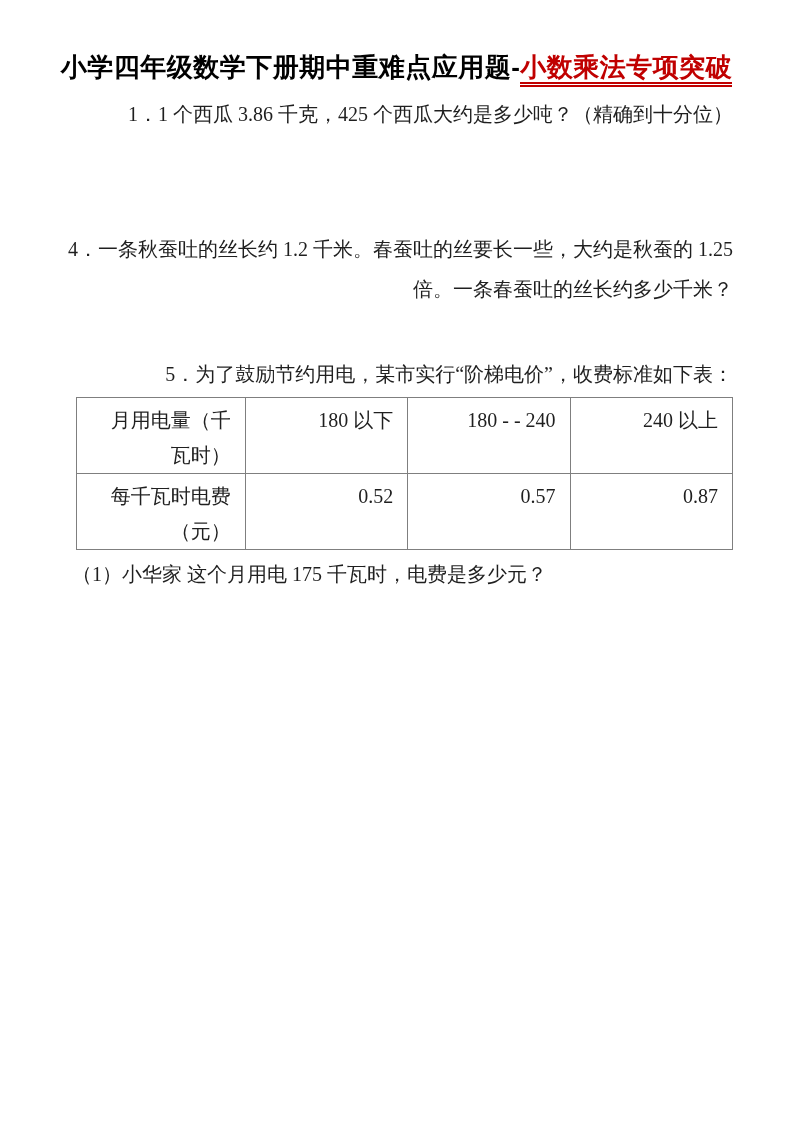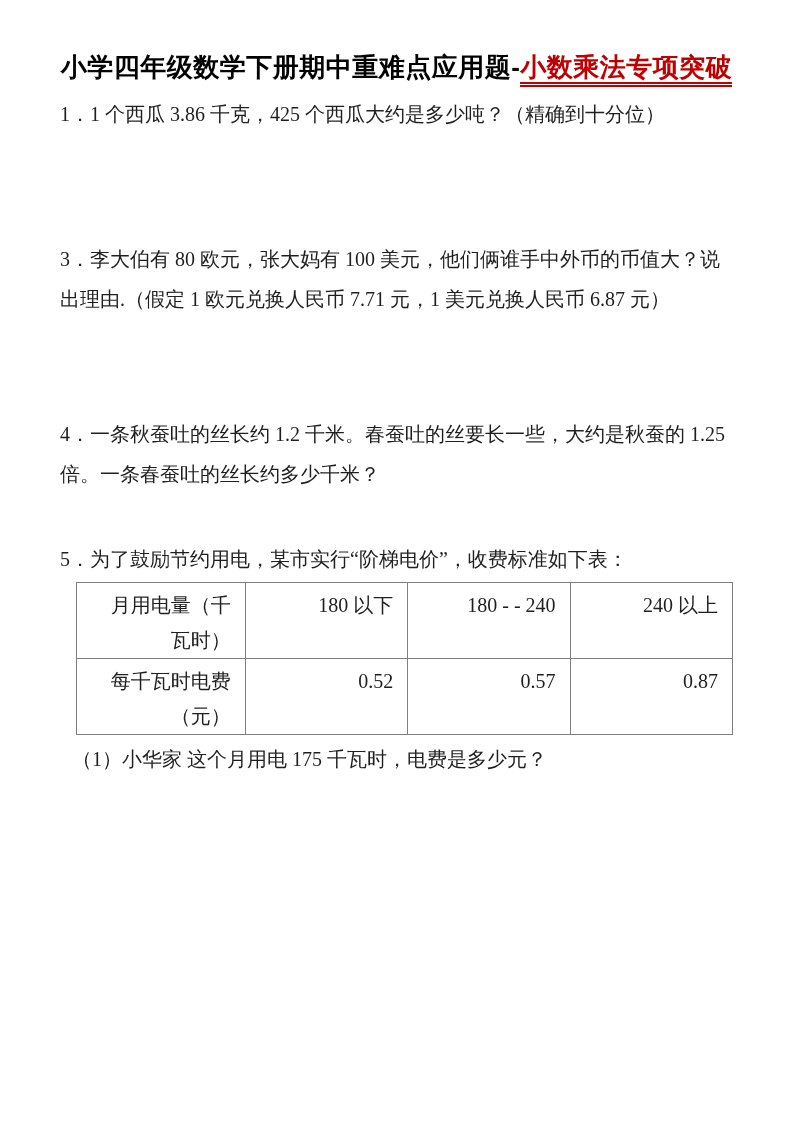--- a/index.html
+++ b/index.html
@@ -35,21 +35,21 @@
   }
   .doc-title .highlight {
     color: #c00000;
     border-bottom: 5px double #c00000;
     padding-bottom: 0px;
   }
   .q {
     margin: 0;
     font-size: 20px;
     line-height: 40px;
-    text-align: left;
+    text-align: right;
   }
   .q1 { margin-top: 10px; }
   .q2 { margin-top: 71px; }
   .q3 { margin-top: 105px; }
   .q4 { margin-top: 95px; }
   .q5 { margin-top: 45px; }
   table.rate-table {
     border-collapse: collapse;
     margin-top: 3px;
     margin-left: 16px;
@@ -79,21 +79,20 @@
 </head>
 <body>
 
 <div class="page">
 
   <h1 class="doc-title"><span>小学四年级数学下册期中重难点应用题-</span><span class="highlight">小数乘法专项突破</span></h1>
 
   <p class="q q1">1．1 个西瓜 3.86 千克，425 个西瓜大约是多少吨？（精确到十分位）</p>
 
 
-  <p class="q q3">3．李大伯有 80 欧元，张大妈有 100 美元，他们俩谁手中外币的币值大？说出理由.（假定 1 欧元兑换人民币 7.71 元，1 美元兑换人民币 6.87 元）</p>
 
   <p class="q q4">4．一条秋蚕吐的丝长约 1.2 千米。春蚕吐的丝要长一些，大约是秋蚕的 1.25 倍。一条春蚕吐的丝长约多少千米？</p>
 
   <p class="q q5">5．为了鼓励节约用电，某市实行“阶梯电价”，收费标准如下表：</p>
 
   <table class="rate-table">
     <colgroup>
       <col class="c-head">
       <col class="c-val">
       <col class="c-val">

